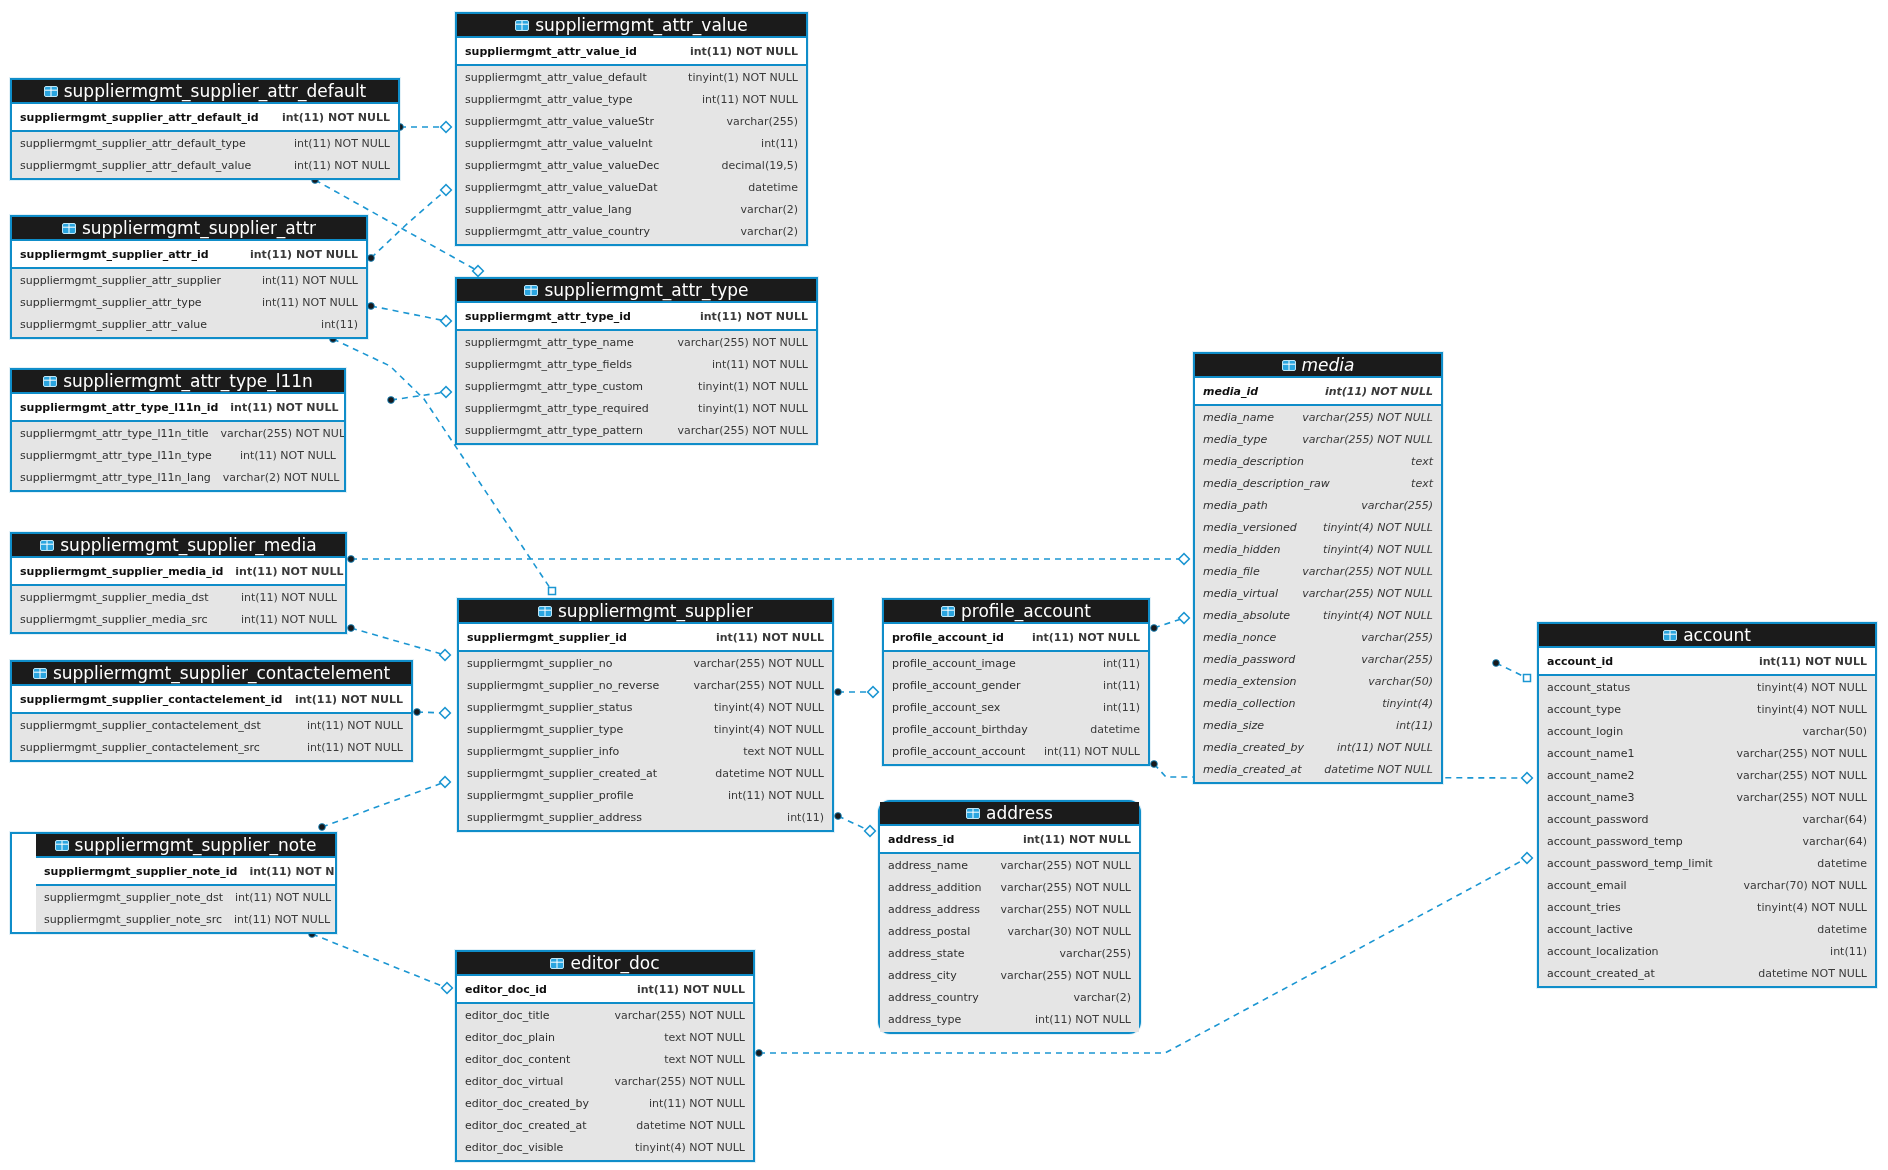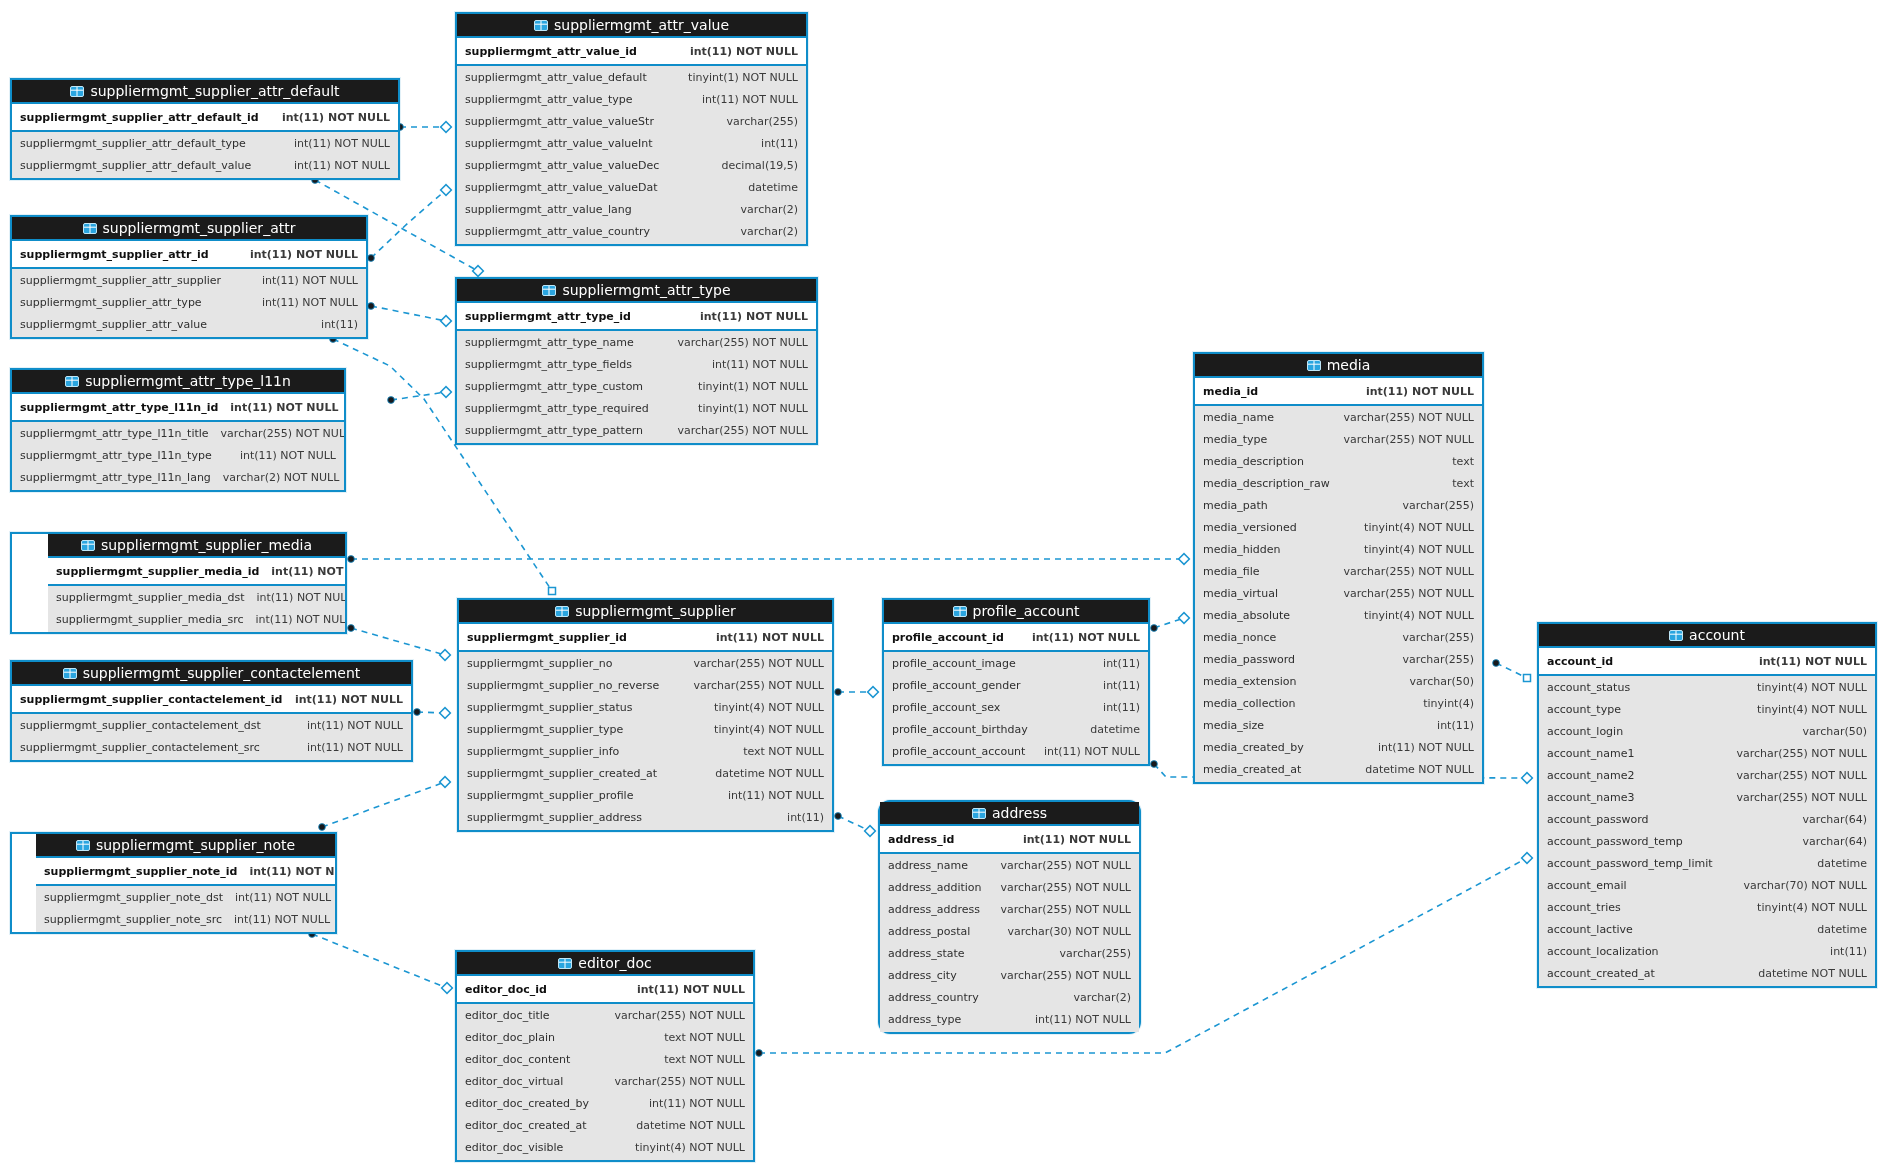--- a/index.html
+++ b/index.html
@@ -13,21 +13,21 @@
   #wires polyline{fill:none;stroke:#1b96d2;stroke-width:1.6;stroke-dasharray:6 5;}
   .tbl{
     position:absolute;z-index:2;background:#ffffff;
     border:2px solid #0f8dc9;box-sizing:border-box;
     font-size:11px;color:#2f2f2f;
     box-shadow:0 0 0 1px rgba(15,141,201,.12);
   }
   .hdr{
     height:22px;background:#1b1b1b;border-bottom:2px solid #0f8dc9;
     color:#ffffff;display:flex;align-items:center;justify-content:center;
-    gap:6px;font-size:14px;cursor:move;white-space:nowrap;overflow:hidden;
+    gap:6px;font-size:17px;cursor:move;white-space:nowrap;overflow:hidden;
   }
   .hdr svg{flex:0 0 auto;}
   .pkwrap{border-bottom:2px solid #0f8dc9;background:#ffffff;}
   .pkwrap .row{height:26px;font-weight:bold;color:#101010;background:#ffffff;}
   .tbody{padding-bottom:2px;background:#e5e5e5;}
   .row{
     height:22px;display:flex;align-items:center;justify-content:space-between;
     padding:0 8px;gap:12px;white-space:nowrap;overflow:hidden;
   }
   .cname{flex:0 0 auto;}
@@ -203,21 +203,21 @@
         <div class="row">
           <span class="cname">suppliermgmt_attr_type_l11n_type</span>
           <span class="ctype">int(11) NOT NULL</span>
         </div>
         <div class="row">
           <span class="cname">suppliermgmt_attr_type_l11n_lang</span>
           <span class="ctype">varchar(2) NOT NULL</span>
         </div>
       </div>
     </div>
-    <div class="tbl" style="left: 10px; top: 532px; width: 337px; padding-left: 36px;">
+    <div class="tbl" style="left: 10px; top: 532px; width: 337px;">
       <div class="hdr">
         <svg width="14" height="11">
           <rect x="0.5" y="0.5" width="13" height="10" rx="1.5" fill="#2aa5e0" stroke="#bfe6f7" stroke-width="1"></rect>
           <line x1="1" y1="4.2" x2="13" y2="4.2" stroke="#ffffff" stroke-width="1"></line>
           <line x1="7" y1="1" x2="7" y2="10" stroke="#ffffff" stroke-width="1"></line>
         </svg>
         <span>suppliermgmt_supplier_media</span>
       </div>
       <div class="pkwrap">
         <div class="row">
@@ -553,21 +553,21 @@
         <div class="row">
           <span class="cname">address_country</span>
           <span class="ctype">varchar(2)</span>
         </div>
         <div class="row">
           <span class="cname">address_type</span>
           <span class="ctype">int(11) NOT NULL</span>
         </div>
       </div>
     </div>
-    <div class="tbl" style="left: 1193px; top: 352px; width: 291px;">
+    <div class="tbl" style="left: 1193px; top: 352px; width: 250px; font-style: italic;">
       <div class="hdr">
         <svg width="14" height="11">
           <rect x="0.5" y="0.5" width="13" height="10" rx="1.5" fill="#2aa5e0" stroke="#bfe6f7" stroke-width="1"></rect>
           <line x1="1" y1="4.2" x2="13" y2="4.2" stroke="#ffffff" stroke-width="1"></line>
           <line x1="7" y1="1" x2="7" y2="10" stroke="#ffffff" stroke-width="1"></line>
         </svg>
         <span>media</span>
       </div>
       <div class="pkwrap">
         <div class="row">

